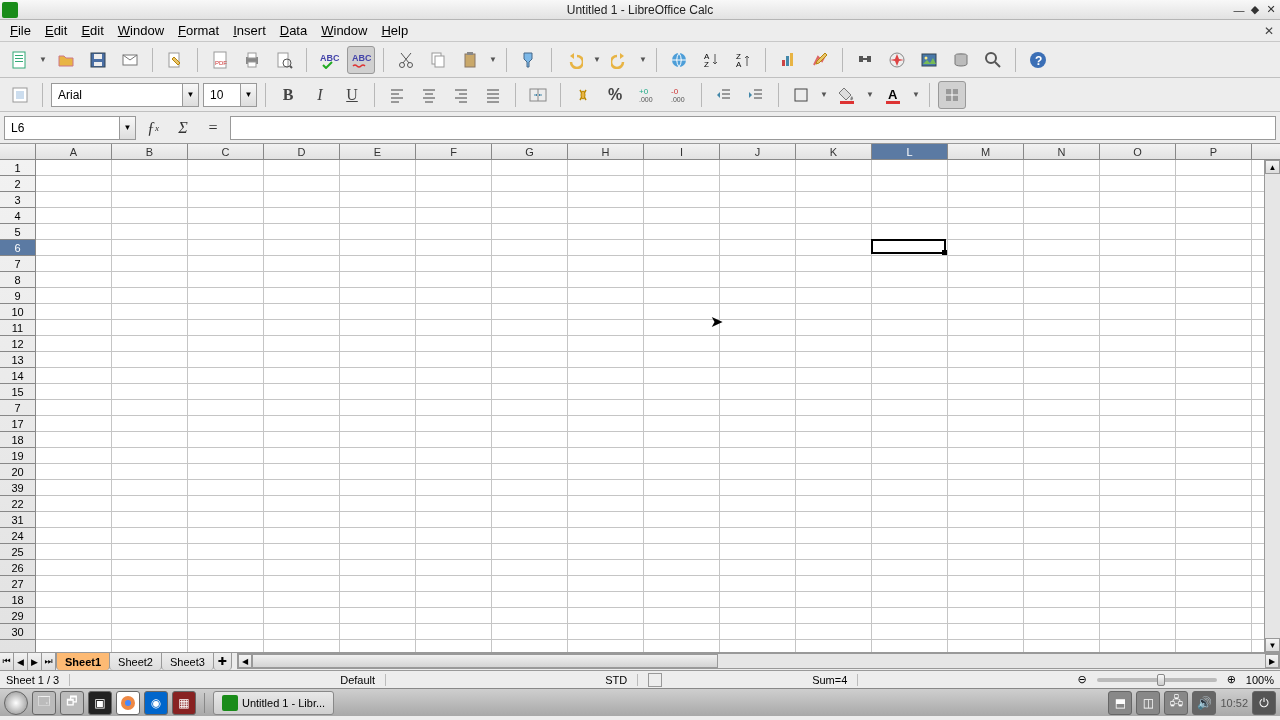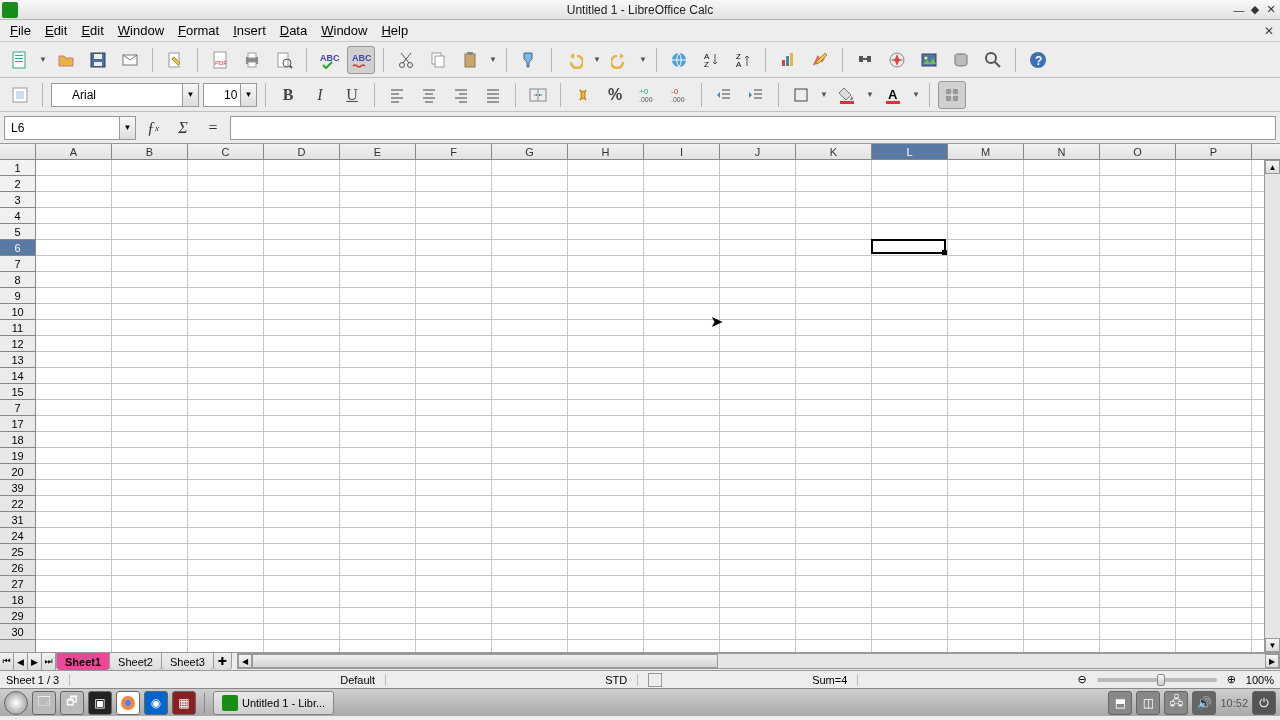--- a/index.html
+++ b/index.html
@@ -103,21 +103,21 @@
   display: flex;
   align-items: center;
   padding: 0 6px;
   gap: 4px;
 }
 .combo {
   height: 24px;
   background: #fff;
   border: 1px solid #999;
   display: flex; align-items: center;
-  padding-left: 20px;
+  padding-left: 6px;
   font-size: 12px;
   position: relative;
 }
 .combo .dd {
   width: 16px;
   border-left: 1px solid #999;
   background: linear-gradient(#f8f8f8,#ddd);
   display: flex; align-items:center; justify-content:center;
   font-size: 8px;
   align-self: stretch;
@@ -268,21 +268,21 @@
   border: 1px solid #999;
   border-top: none;
   border-bottom: none;
   display:flex; align-items:center;
   font-size:11px;
   background: linear-gradient(#eee,#ddd);
   border-radius: 0 0 4px 4px;
   margin-right:-1px;
   cursor:pointer;
 }
-.sheet-tab.active { background: #ec4899; font-weight:bold;}
+.sheet-tab.active { background: #fdba74; font-weight:bold;}
 .hscroll {
   flex:1;
   height: 16px;
   background:#e6e6e6;
   border:1px solid #999;
   display:flex; align-items:stretch;
   margin-left:6px;
 }
 .hscroll .arrow { width:14px; height:auto;}
 .hscroll .track { flex:1; position:relative;}

